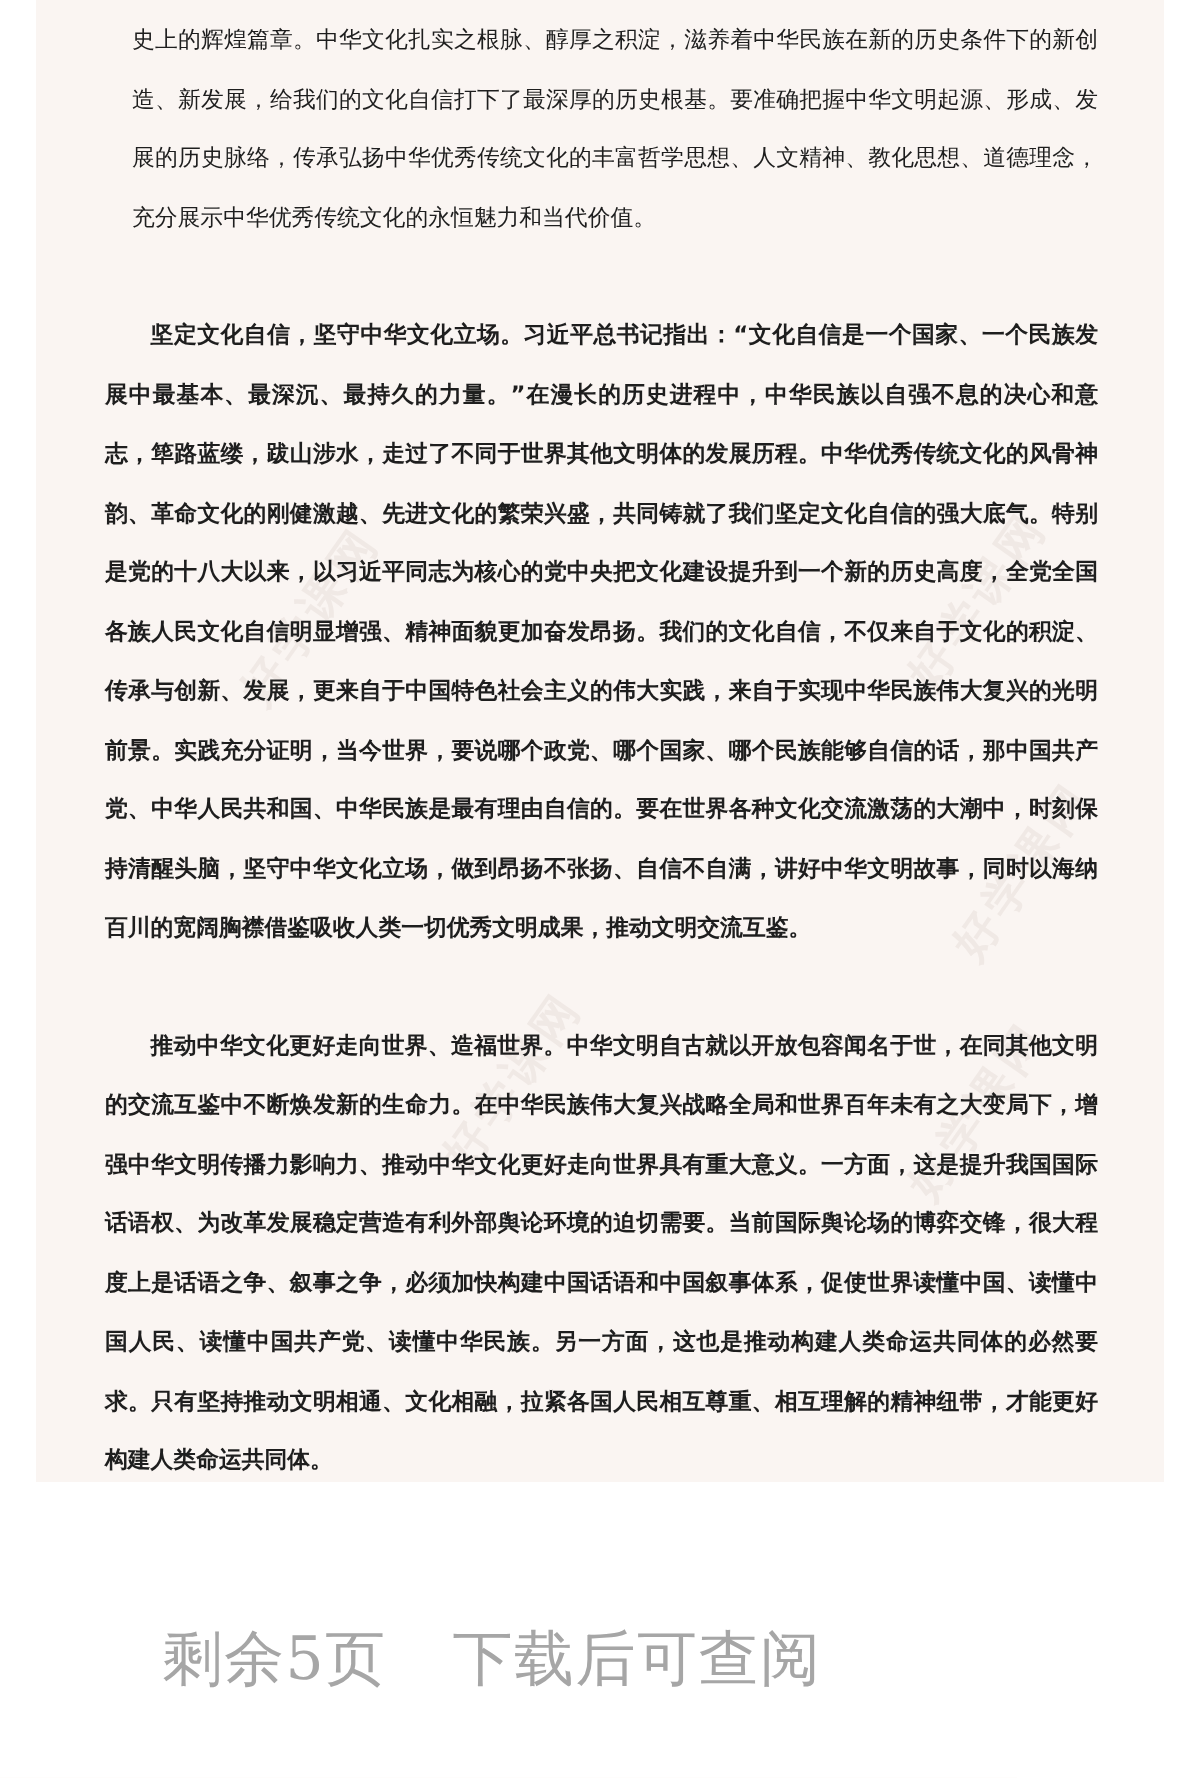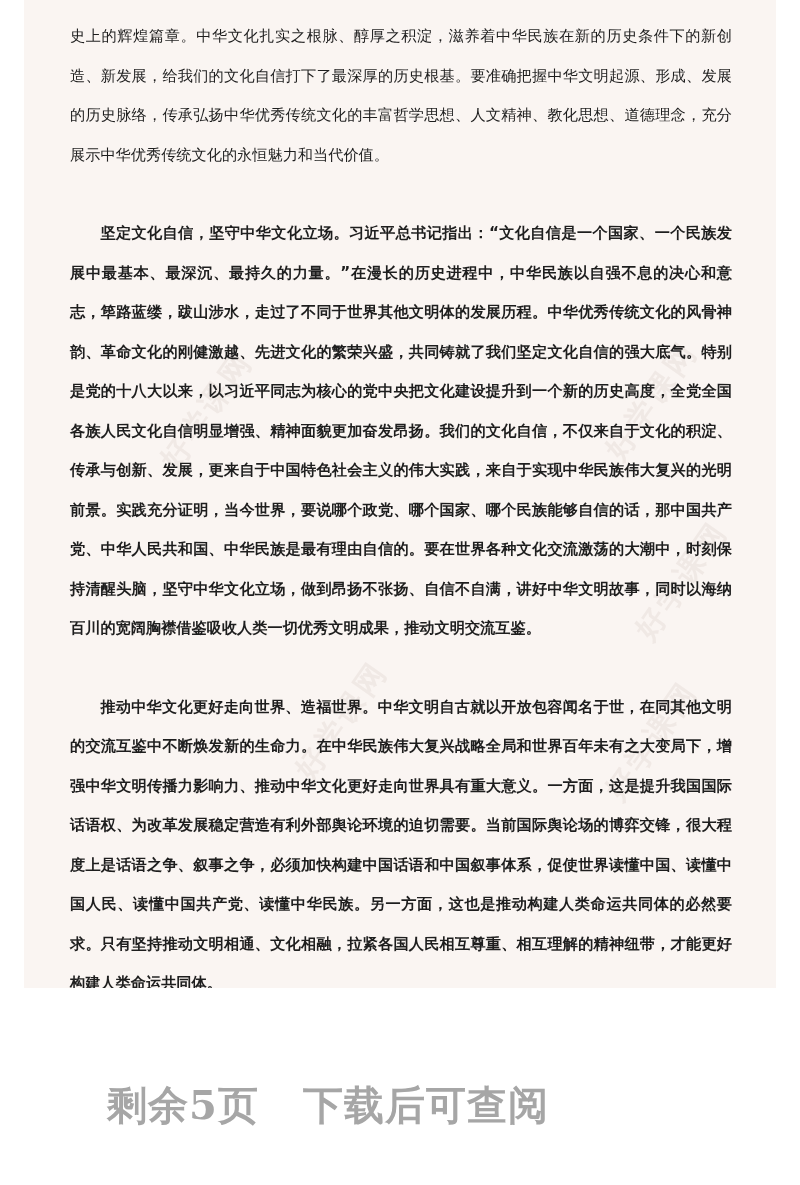--- a/index.html
+++ b/index.html
@@ -43,34 +43,35 @@
       margin: 0;
       font-size: 15.2px;
       line-height: 39.5px;
       color: #1e1e1e;
       text-align: justify;
       text-align-last: left;
       text-indent: 2em;
     }
     .para.first {
       text-indent: 0;
-      padding-top: 17px;
+      padding-top: 7px;
+      margin-left: 18px;
     }
     .para + .para {
       margin-top: 39px;
       font-weight: bold;
     }
     .footer-note {
       position: absolute;
       left: 0;
       top: 1078px;
       width: 656px;
       text-align: center;
       font-family: "DejaVu Serif", "Liberation Serif", serif;
-      font-weight: bold;
+      font-weight: normal;
       font-size: 40px;
       color: #a6a6a6;
       letter-spacing: 1px;
     }
     .footer-note .gap {
       display: inline-block;
       width: 44px;
     }
   </style>
 </head>

